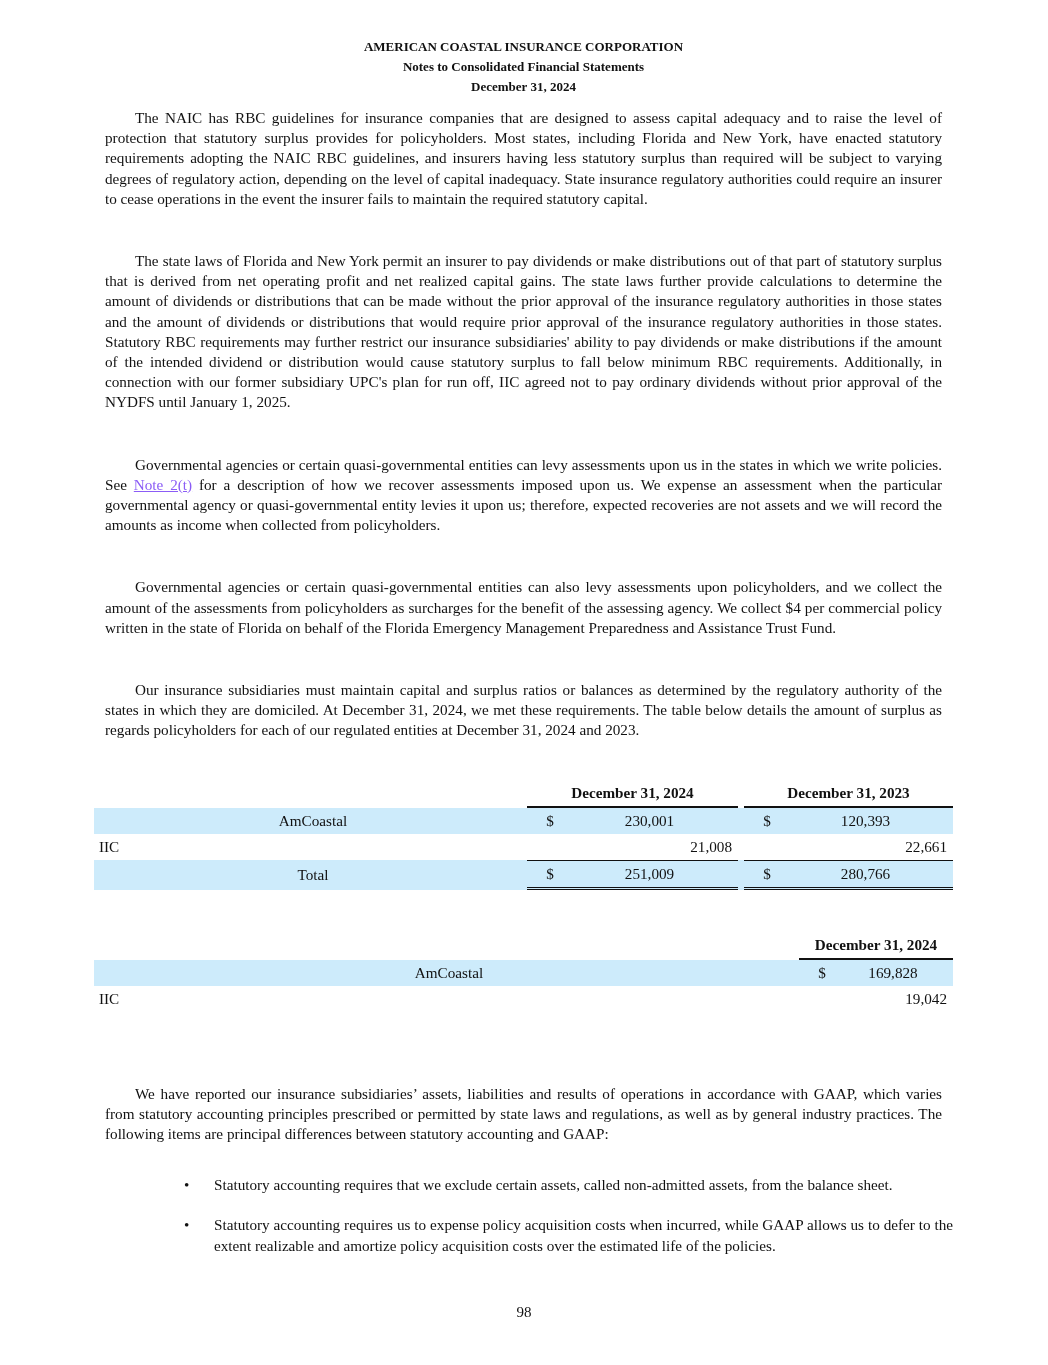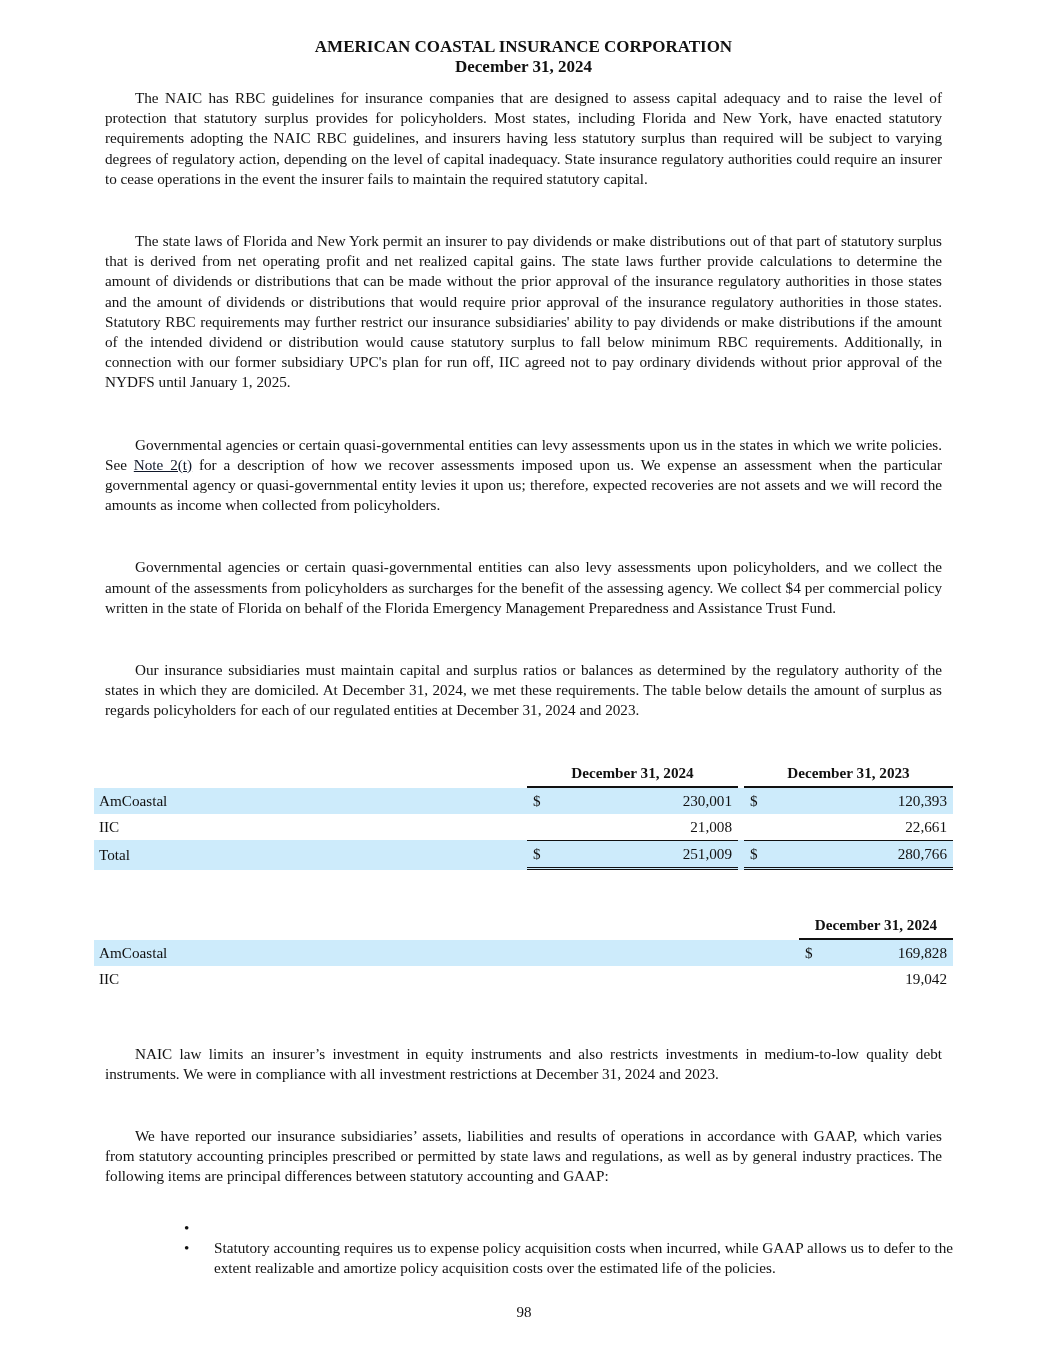--- a/index.html
+++ b/index.html
@@ -2,50 +2,51 @@
 <html><head>
   <meta charset="utf-8">
   <style>
     html, body { margin: 0; padding: 0; background: #ffffff; }
     body {
       width: 1048px; height: 1365px; position: relative; overflow: hidden;
       font-family: "Liberation Serif", "DejaVu Serif", serif;
       color: #111111; font-size: 15.2px;
     }
     .page { position: absolute; left: 94px; top: 0; width: 859px; }
-    .header { text-align: center; font-weight: bold; font-size: 17px; line-height: 20px; padding-top: 37px; }
+    .header { text-align: center; font-weight: bold; font-size: 13px; line-height: 20px; padding-top: 37px; }
     p.para {
       margin: 11px; text-align: justify; text-indent: 30px; line-height: 20.2px;
       text-align-last: left;
     }
     .gap { height: 20px; }
-    a.link { color: #0f172a; }
+    a.link { color: #8b5cf6; }
 
     table.fin { border-collapse: separate; border-spacing: 0; width: 859px; font-size: 15.2px; }
     table.fin td { padding: 0; height: 26px; line-height: 26px; }
-    tr.shade td { background: #cdebfb; }
+    tr.shade td { background: #cdebfb; text-align: center; }
     .lbl { padding-left: 5px !important; }
     .dollar { text-align: left; padding-left: 6px !important; }
     .num { text-align: right; padding-right: 6px !important; }
     .colhead { font-weight: bold; text-align: center; border-bottom: 2px solid #111; line-height: 24px; height: 24px !important; }
     .colsep { width: 6px; }
     .topline { border-top: 1.5px solid #111; }
     .dbl { border-bottom: 3px double #111; }
 
     .bullet { position: relative; margin-left: 120px; padding-left: 0; line-height: 20.2px; text-align: justify; }
     .bullet .dot { position: absolute; left: -30px; top: 0; }
 
     .footer { position: absolute; top: 1304px; left: 0; width: 1048px; text-align: center; font-size: 15px; }
   </style>
 </head>
 <body>
 
 <div class="page">
   <div class="header">
     <div>AMERICAN COASTAL INSURANCE CORPORATION</div>
+    <div>Notes to Consolidated Financial Statements</div>
     <div>December 31, 2024</div>
   </div>
 
   <p class="para">The NAIC has RBC guidelines for insurance companies that are designed to assess capital adequacy and to raise the level of protection that statutory surplus provides for policyholders. Most states, including Florida and New York, have enacted statutory requirements adopting the NAIC RBC guidelines, and insurers having less statutory surplus than required will be subject to varying degrees of regulatory action, depending on the level of capital inadequacy. State insurance regulatory authorities could require an insurer to cease operations in the event the insurer fails to maintain the required statutory capital.</p>
   <div class="gap"></div>
   <p class="para">The state laws of Florida and New York permit an insurer to pay dividends or make distributions out of that part of statutory surplus that is derived from net operating profit and net realized capital gains. The state laws further provide calculations to determine the amount of dividends or distributions that can be made without the prior approval of the insurance regulatory authorities in those states and the amount of dividends or distributions that would require prior approval of the insurance regulatory authorities in those states. Statutory RBC requirements may further restrict our insurance subsidiaries' ability to pay dividends or make distributions if the amount of the intended dividend or distribution would cause statutory surplus to fall below minimum RBC requirements. Additionally, in connection with our former subsidiary UPC's plan for run off, IIC agreed not to pay ordinary dividends without prior approval of the NYDFS until January 1, 2025.</p>
   <div class="gap"></div>
   <p class="para"><span>Governmental agencies or certain quasi-governmental entities can levy assessments upon us in the states in which we write policies. See </span><a class="link" href="#">Note 2(t)</a><span> for a description of how we recover assessments imposed upon us. We expense an assessment when the particular governmental agency or quasi-governmental entity levies it upon us; therefore, expected recoveries are not assets and we will record the amounts as income when collected from policyholders.</span></p>
   <div class="gap"></div>
   <p class="para">Governmental agencies or certain quasi-governmental entities can also levy assessments upon policyholders, and we collect the amount of the assessments from policyholders as surcharges for the benefit of the assessing agency. We collect $4 per commercial policy written in the state of Florida on behalf of the Florida Emergency Management Preparedness and Assistance Trust Fund.</p>
@@ -117,27 +118,27 @@
     </tr>
     <tr>
       <td class="lbl">IIC</td>
       <td class="dollar"></td>
       <td class="num">19,042</td>
     </tr>
   </tbody>
     </table>
 
   <div style="height:41px"></div>
-  <p class="para">NAIC law limits an insurer’s investment in equity instruments and also restricts investments in medium-to-low quality debt instruments. We were in compliance with all investment restrictions at December 31, 2024 and 2023.</p>
   <div class="gap"></div>
   <p class="para">We have reported our insurance subsidiaries’ assets, liabilities and results of operations in accordance with GAAP, which varies from statutory accounting principles prescribed or permitted by state laws and regulations, as well as by general industry practices. The following items are principal differences between statutory accounting and GAAP:</p>
   <div class="gap"></div>
 
   <div class="bullet">
     <span class="dot">•</span>
+    <span>Statutory accounting requires that we exclude certain assets, called non-admitted assets, from the balance sheet.</span>
   </div>
   <div class="gap"></div>
   <div class="bullet">
     <span class="dot">•</span>
     <span>Statutory accounting requires us to expense policy acquisition costs when incurred, while GAAP allows us to defer to the extent realizable and amortize policy acquisition costs over the estimated life of the policies.</span>
   </div>
 </div>
 
 <div class="footer">98</div>
 

